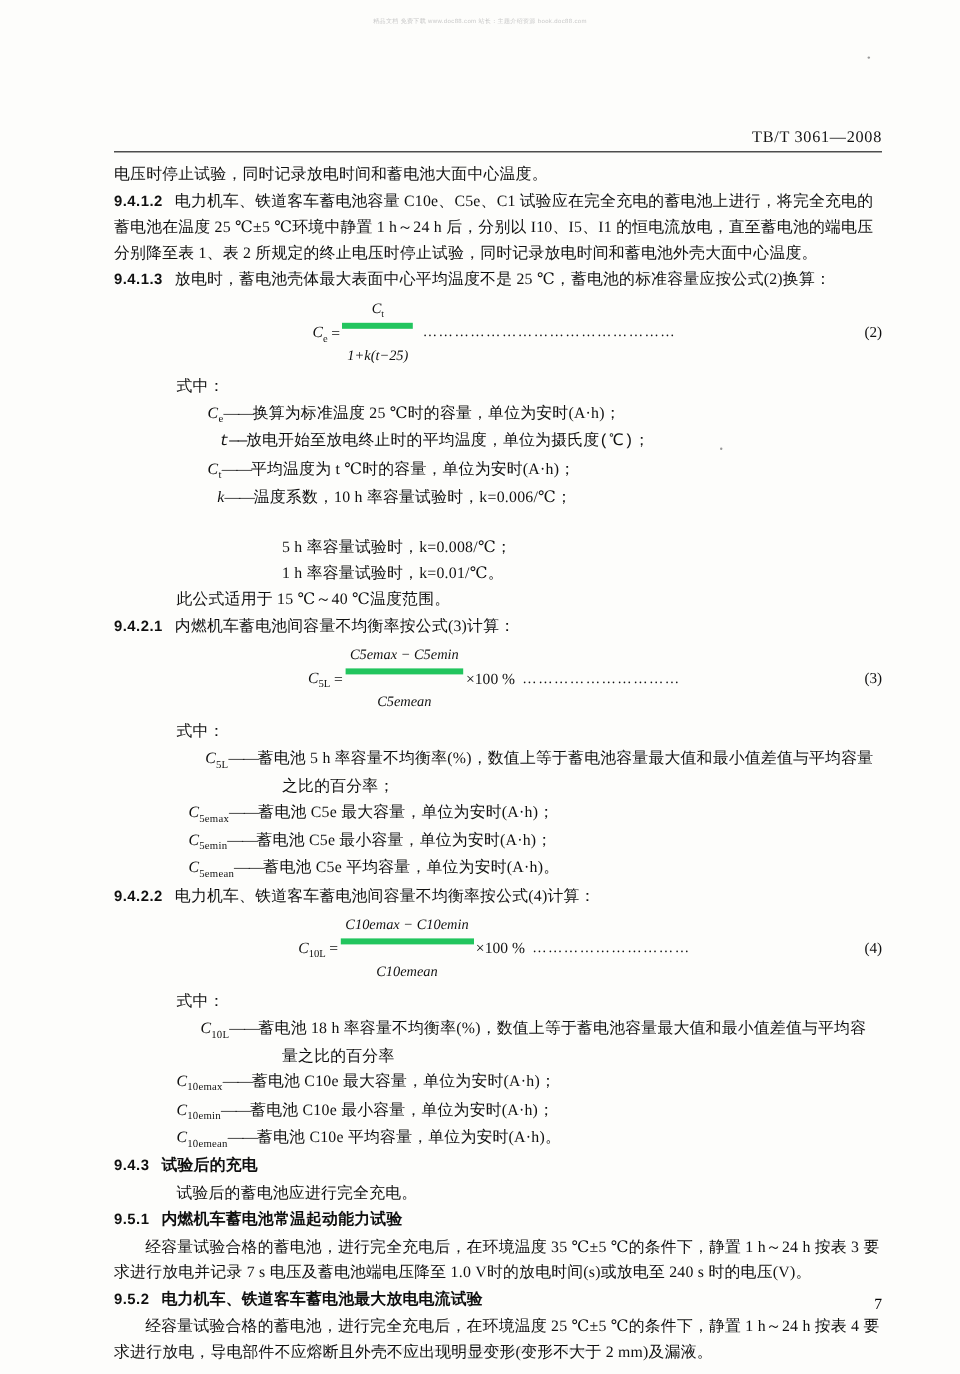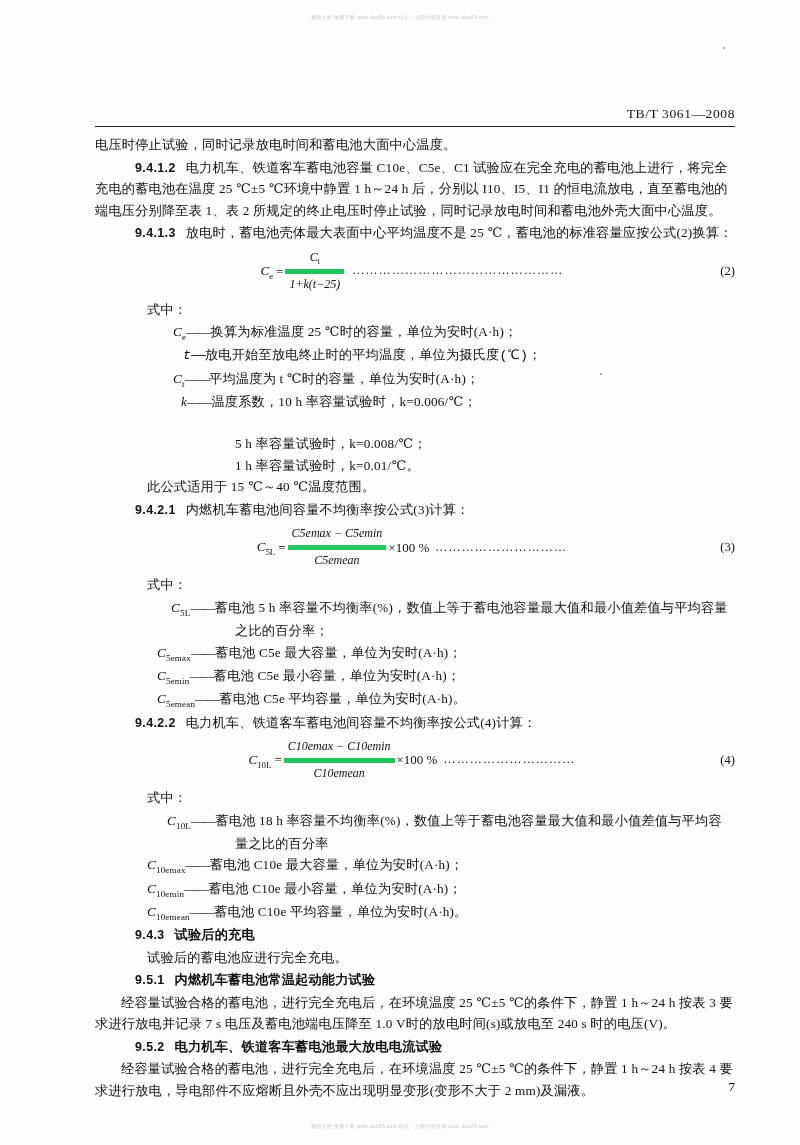--- a/index.html
+++ b/index.html
@@ -80,21 +80,21 @@
     font-family: "Liberation Sans", sans-serif;
     font-weight: bold;
     font-size: 12.4px;
     letter-spacing: 0.4px;
   }
   .heading {
     font-weight: bold;
     letter-spacing: 0.2px;
   }
   .heading .num { margin-right: 10px; }
-  .numlead { margin-right: 10px; margin-left: 40px; }
+  .numlead { margin-right: 10px; }
 
   
   .formula-line {
     position: relative;
     display: flex;
     align-items: center;
     justify-content: center;
     margin: 4px 0 4px 0;
     min-height: 38px;
   }
@@ -110,21 +110,21 @@
     flex-direction: column;
     text-align: center;
     vertical-align: middle;
     margin: 0 2px;
     font-size: 12px;
   }
   .frac .top-row {
     padding: 0 4px 1px 4px;
     border-bottom: 5px solid #22c55e;
   }
-  .frac .bot-row { padding: 1px 4px 0 4px; }
+  .frac .bot-row { padding: 1px 4px 0 4px; margin-top: 12px; }
   .sub {
     font-size: 0.68em;
     vertical-align: sub;
     font-style: normal;
   }
   .ital { font-style: italic; }
   .dots {
     letter-spacing: 1.2px;
     margin-left: 6px;
     margin-right: 6px;
@@ -287,21 +287,21 @@
 
       <p class="para heading">
         <span class="num numlead">9.4.3</span><span>试验后的充电</span>
       </p>
       <p class="para indent2">试验后的蓄电池应进行完全充电。</p>
 
 
       <p class="para heading">
         <span class="num numlead">9.5.1</span><span>内燃机车蓄电池常温起动能力试验</span>
       </p>
-      <p class="para indent1">经容量试验合格的蓄电池，进行完全充电后，在环境温度 25 ℃±5 ℃的条件下，静置 1 h～24 h 按表 3 要求进行放电并记录 7 s 电压及蓄电池端电压降至 1.0 V时的放电时间(s)或放电至 240 s 时的电压(V)。</p>
+      <p class="para indent1">经容量试验合格的蓄电池，进行完全充电后，在环境温度 35 ℃±5 ℃的条件下，静置 1 h～24 h 按表 3 要求进行放电并记录 7 s 电压及蓄电池端电压降至 1.0 V时的放电时间(s)或放电至 240 s 时的电压(V)。</p>
 
       <p class="para heading">
         <span class="num numlead">9.5.2</span><span>电力机车、铁道客车蓄电池最大放电电流试验</span>
       </p>
       <p class="para indent1">经容量试验合格的蓄电池，进行完全充电后，在环境温度 25 ℃±5 ℃的条件下，静置 1 h～24 h 按表 4 要求进行放电，导电部件不应熔断且外壳不应出现明显变形(变形不大于 2 mm)及漏液。</p>
 
     </div>
 
     <div class="pageno">7</div>
   </div>

